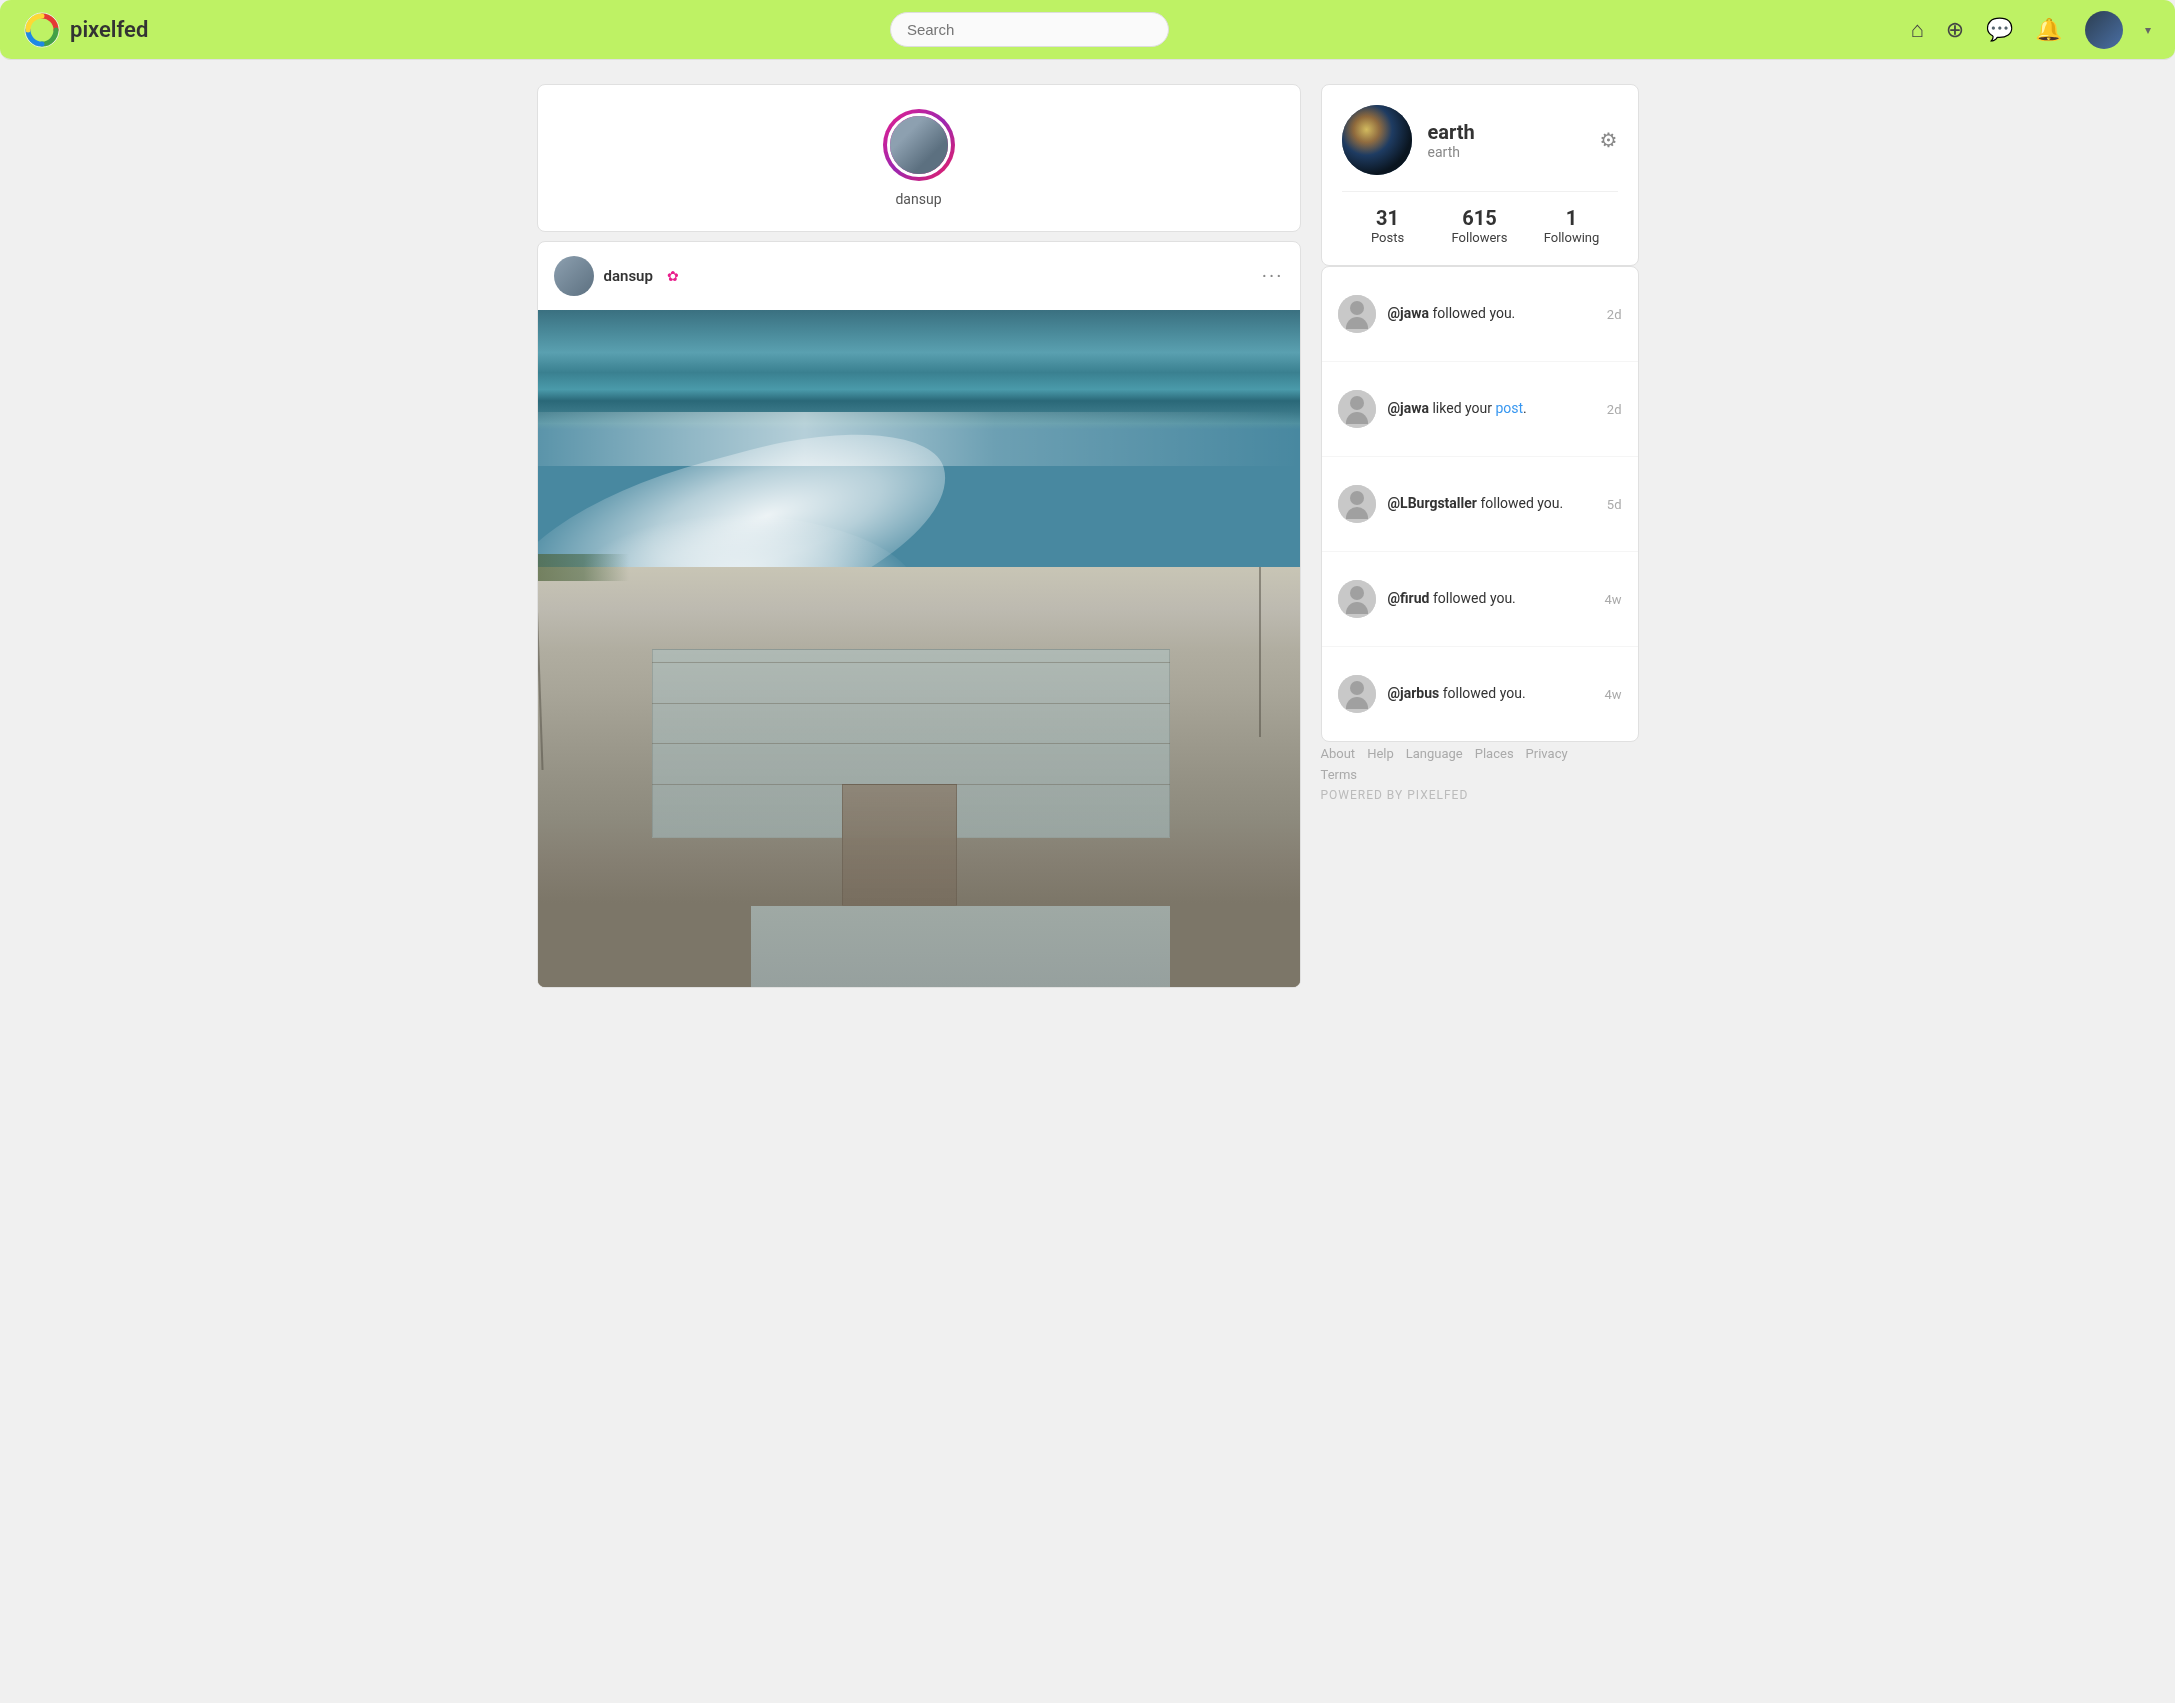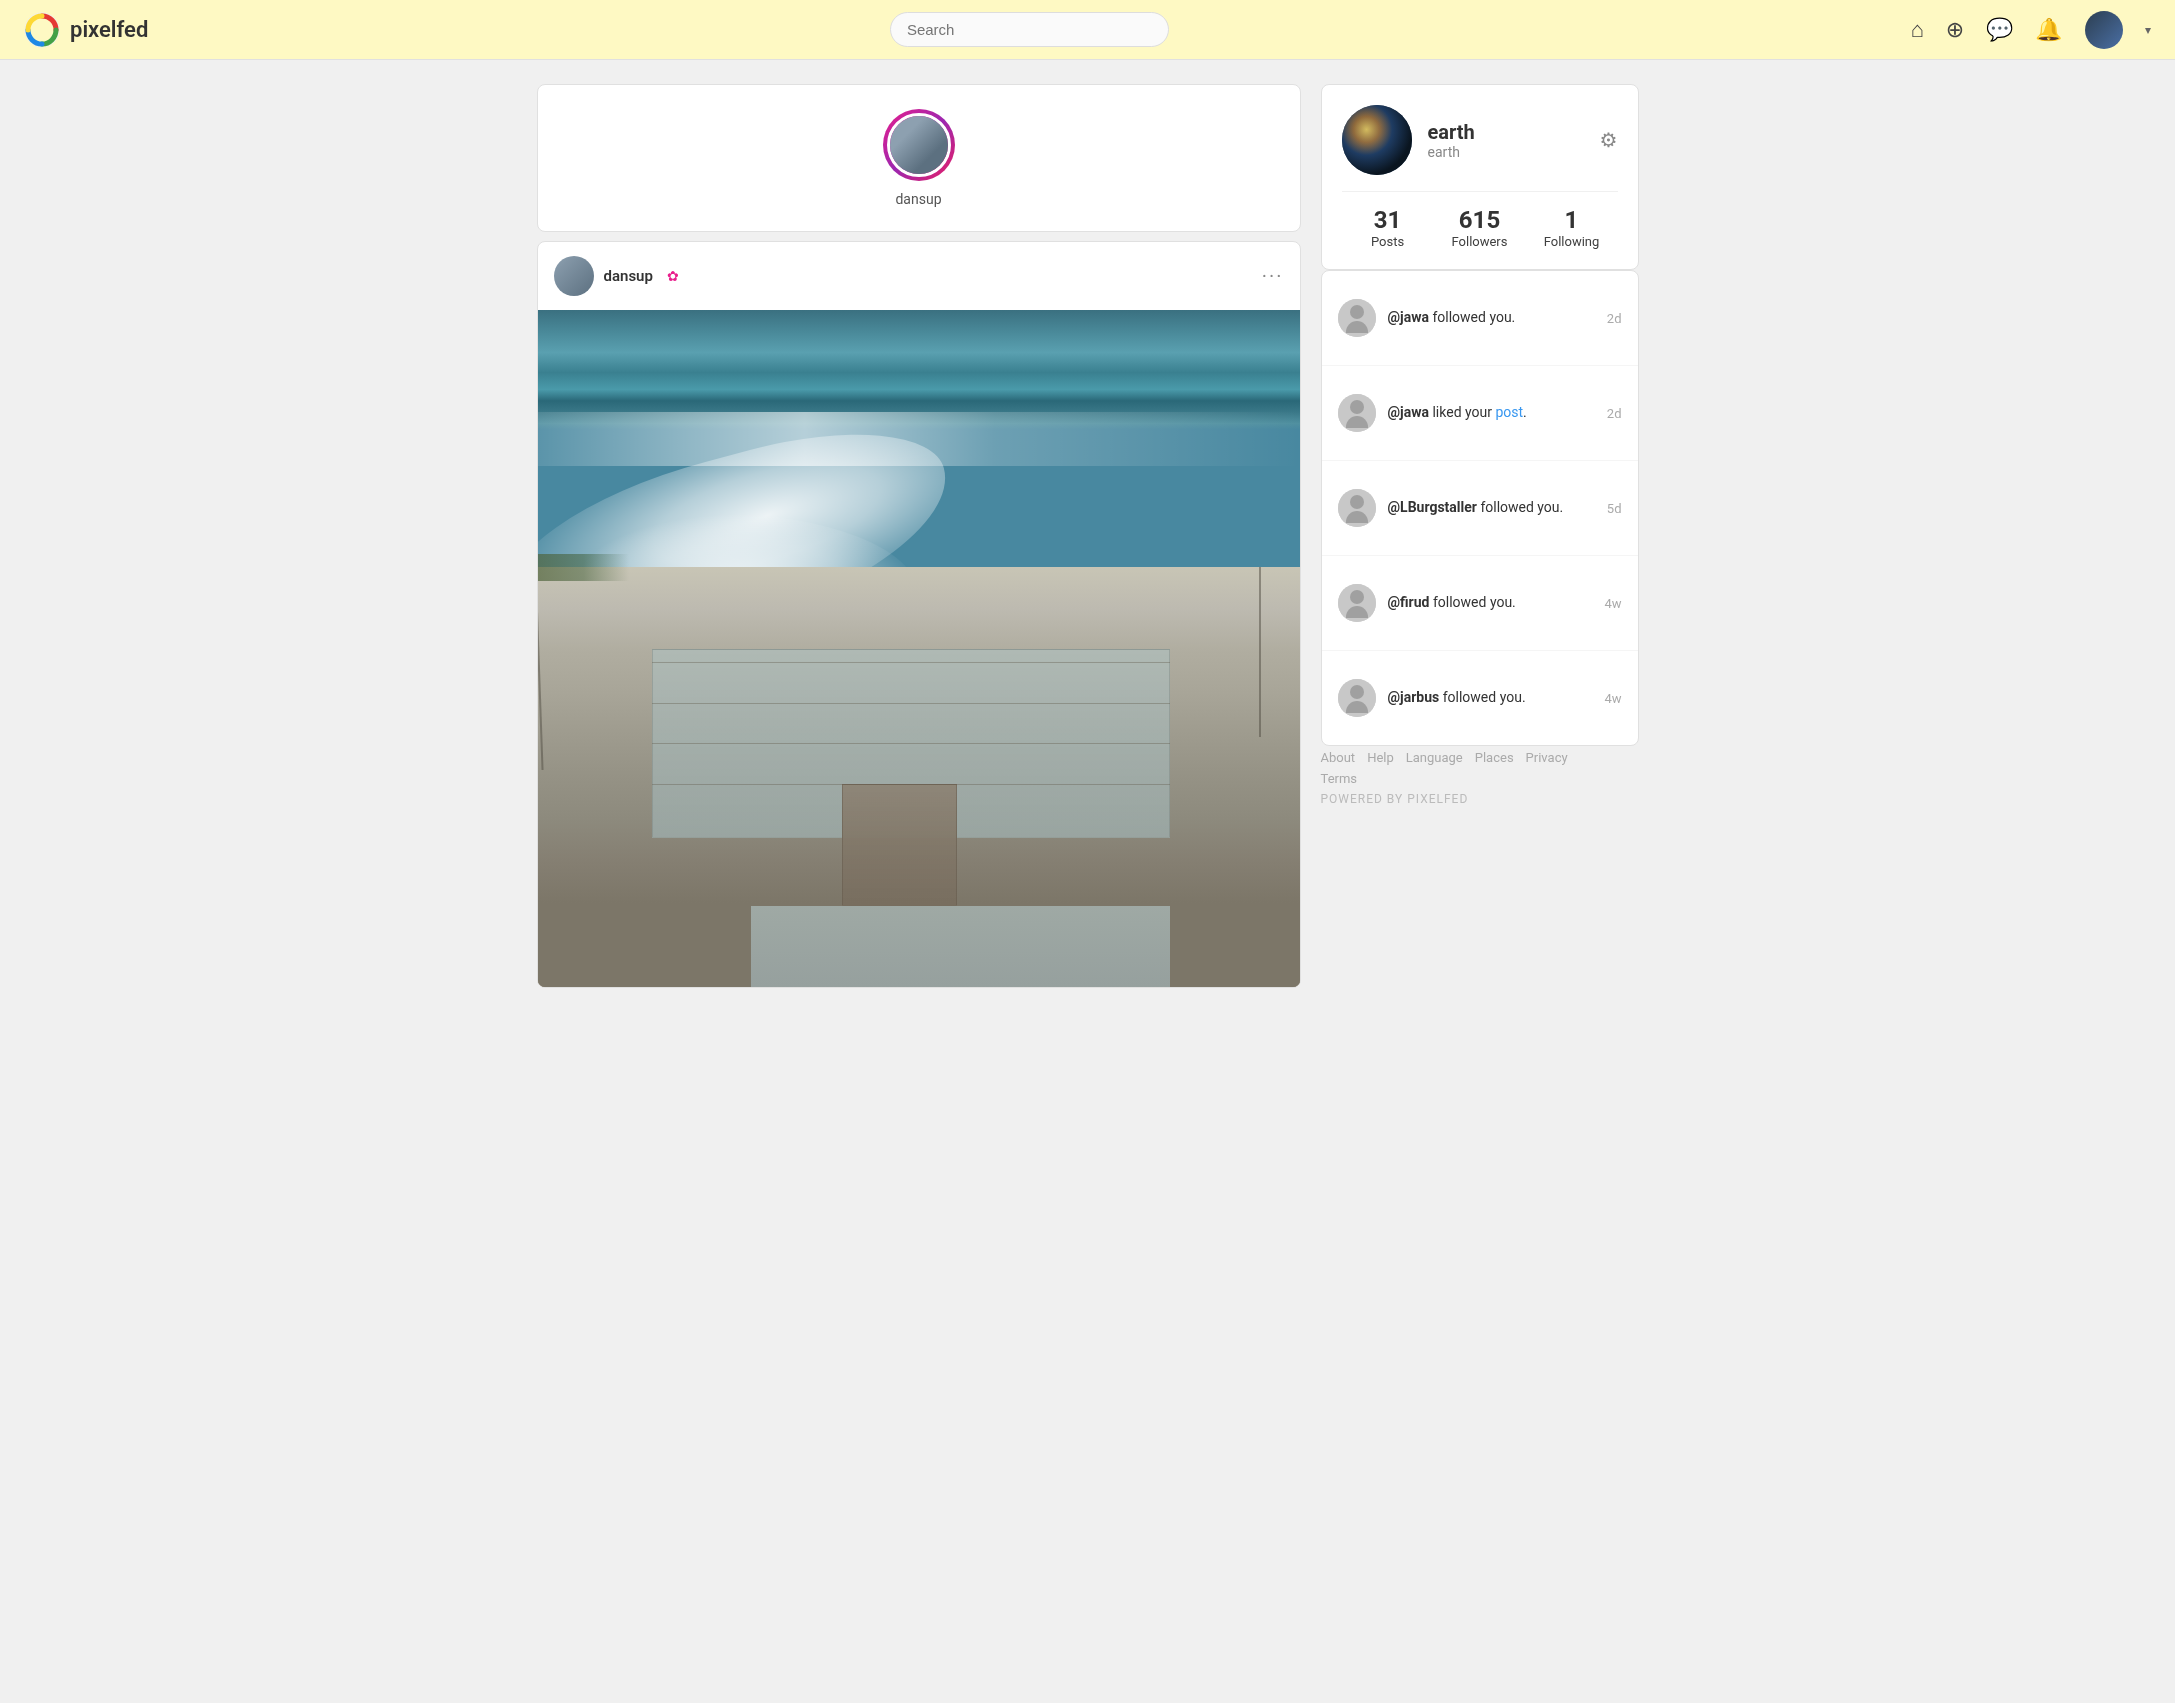--- a/index.html
+++ b/index.html
@@ -1,22 +1,22 @@
 <!DOCTYPE html>
 <html><head>
   <meta charset="utf-8">
   <style>
     * { box-sizing: border-box; margin: 0; padding: 0; }
     body { font-family: -apple-system, BlinkMacSystemFont, 'Segoe UI', Roboto, sans-serif; background: #f0f0f0; color: #333; }
 
     
     .navbar {
       display: flex; align-items: center; justify-content: space-between;
-      background: #fef9c3; border-bottom: 1px solid #e0e0e0;
-      padding: 0 24px; height: 60px; position: sticky; top: 0; z-index: 100;
+      background: #bef264; border-bottom: 1px solid #e0e0e0;
+      padding: 0 24px; height: 60px; position: sticky; top: 0; z-index: 100; border-radius: 11px;
     }
     .navbar-left { display: flex; align-items: center; gap: 10px; }
     .logo-icon { width: 36px; height: 36px; }
     .logo-text { font-size: 22px; font-weight: 600; color: #333; }
     .search-bar {
       width: 279px; padding: 8px 16px; border: 1px solid #ddd;
       border-radius: 20px; font-size: 15px; color: #888; background: #fafafa; outline: none;
     }
     .navbar-right { display: flex; align-items: center; gap: 22px; }
     .nav-icon { font-size: 22px; color: #444; cursor: pointer; }
@@ -133,21 +133,21 @@
         rgba(30,60,100,0.9) 40%,
         #0a1520 70%
       );
     }
     .profile-info { flex: 1; }
     .profile-name { font-size: 20px; font-weight: 700; }
     .profile-handle { font-size: 14px; color: #888; }
     .gear-icon { font-size: 20px; color: #888; cursor: pointer; }
     .profile-stats { display: flex; gap: 0; border-top: 1px solid #f0f0f0; padding-top: 14px; }
     .stat-item { flex: 1; text-align: center; }
-    .stat-num { font-size: 24px; font-weight: 700; }
+    .stat-num { font-size: 20px; font-weight: 700; }
     .stat-label { font-size: 13px; color: #404040; }
 
     
     .notif-card {
       background: #fff; border-radius: 8px; border: 1px solid #e0e0e0; overflow: hidden;
     }
     .notif-item {
       display: flex; align-items: center; gap: 12px;
       padding: 28px 16px; border-bottom: 1px solid #f5f5f5;
     }

